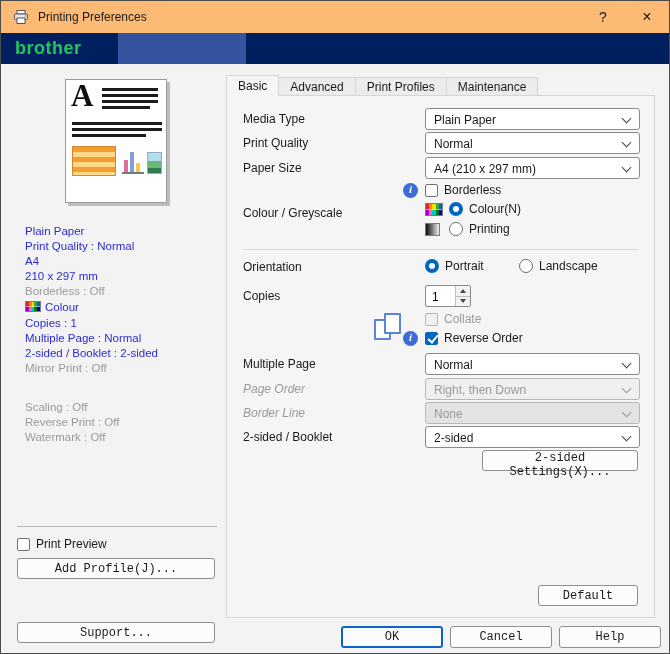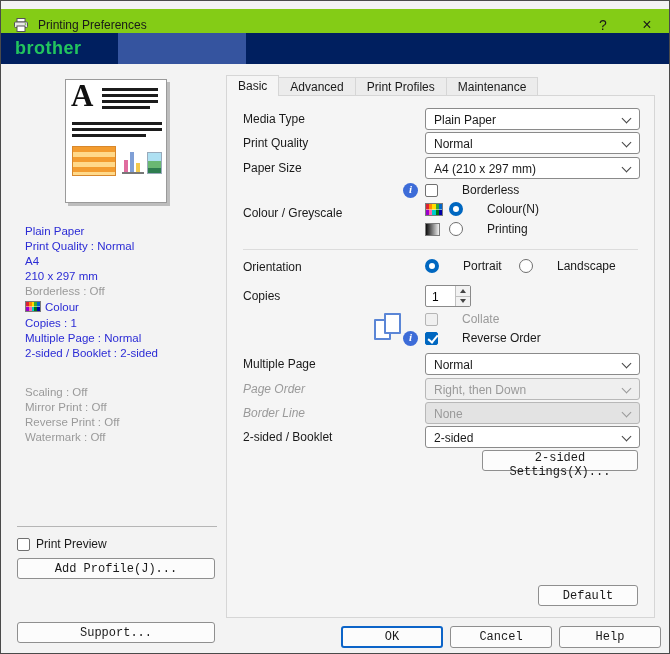--- a/index.html
+++ b/index.html
@@ -1,21 +1,21 @@
 <!DOCTYPE html>
 <html><head>
 <meta charset="utf-8">
 <style>
   * { box-sizing: border-box; margin: 0; padding: 0; }
   body { margin: 0; background: #888; font-family: "Liberation Sans", sans-serif; }
   .window { position: relative; width: 670px; height: 654px; background: #f3f3f3;
             border: 1px solid #4a4a4a; overflow: hidden; }
 
   
-  .titlebar { position: absolute; top: 8px; left: 0; right: 0; height: 32px; background: #84cc16;
+  .titlebar { position: absolute; top: 0; left: 0; right: 0; height: 32px; background: #fdba74;
               display: flex; align-items: center; padding-left: 12px; }
   .titlebar .ticon { width: 16px; height: 16px; margin-right: 9px; display: inline-flex; }
   .titlebar .ttext { font-size: 12px; color: #191919; }
   .titlebar .spacer { flex: 1; }
   .tb-btn { width: 44px; height: 32px; border: none; background: transparent; font-size: 14px;
             color: #191919; font-family: inherit; }
   .tb-btn.close { font-size: 16px; }
 
   
   .banner { position: absolute; top: 32px; left: 0; right: 0; height: 31px; background: #001f5f; }
@@ -98,21 +98,21 @@
             border: 1px solid #8a8a8a; border-radius: 3px; }
   .select .sel-val { position: absolute; left: 8px; top: 4px; font-size: 12px; color: #1a1a1a;
             white-space: nowrap; }
   .chev { position: absolute; right: 9px; top: 6px; width: 7px; height: 7px;
           border-right: 1.5px solid #444; border-bottom: 1.5px solid #444; transform: rotate(45deg); }
   .select.disabled { background: #efefef; border-color: #b8b8b8; }
   .select.disabled .sel-val { color: #9a9a9a; }
   .select.disabled .chev { border-color: #9a9a9a; }
   .select.disabled.darker { background: #e3e3e3; }
 
-  .checkline { display: flex; align-items: center; gap: 24px; font-size: 12px; color: #1a1a1a; }
+  .checkline { display: flex; align-items: center; gap: 6px; font-size: 12px; color: #1a1a1a; }
   .checkline.muted { color: #9a9a9a; }
 
   .info { position: absolute; width: 15px; height: 15px; border-radius: 50%; background: #3d6cd8;
           color: #fff; text-align: center; line-height: 15px;
           font: italic bold 11px "Liberation Serif", serif; }
   .info::after { content: "i"; }
 
   .hdivider { position: absolute; left: 16px; right: 16px; top: 153px; height: 1px; background: #dcdcdc; }
 
   
@@ -215,25 +215,25 @@
         </div>
         <div class="sline blue">
             <span>Copies : 1</span>
           </div>
         <div class="sline blue">
             <span>Multiple Page : Normal</span>
           </div>
         <div class="sline blue">
             <span>2-sided / Booklet : 2-sided</span>
           </div>
+        <div class="sline muted">
+            <span>Mirror Print : Off</span>
+          </div>
         <div class="sline muted gap">
             <span>Scaling : Off</span>
-          </div>
-        <div class="sline muted">
-            <span>Mirror Print : Off</span>
           </div>
         <div class="sline muted">
             <span>Reverse Print : Off</span>
           </div>
         <div class="sline muted">
             <span>Watermark : Off</span>
           </div>
       </div>
 
       <div class="lp-divider"></div>

